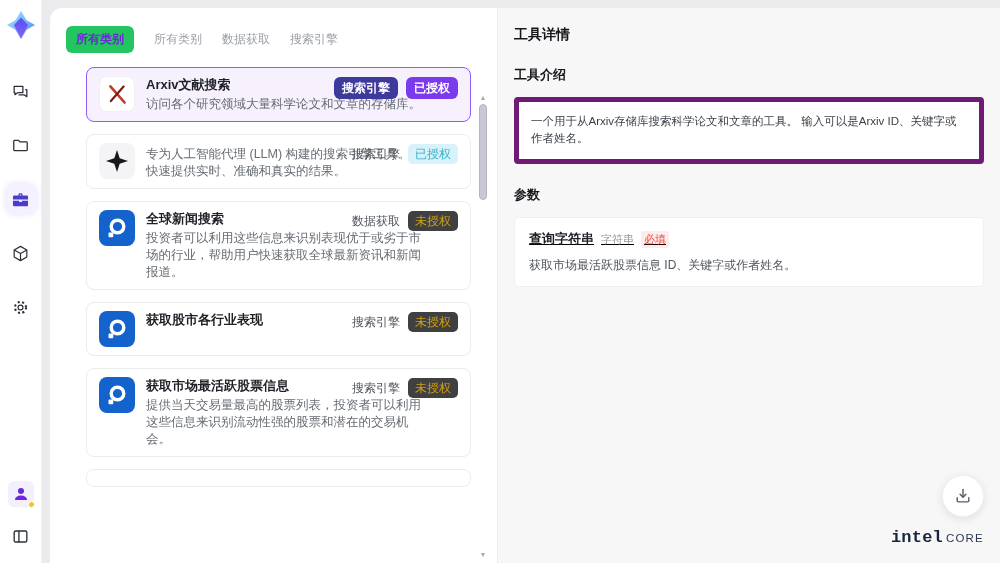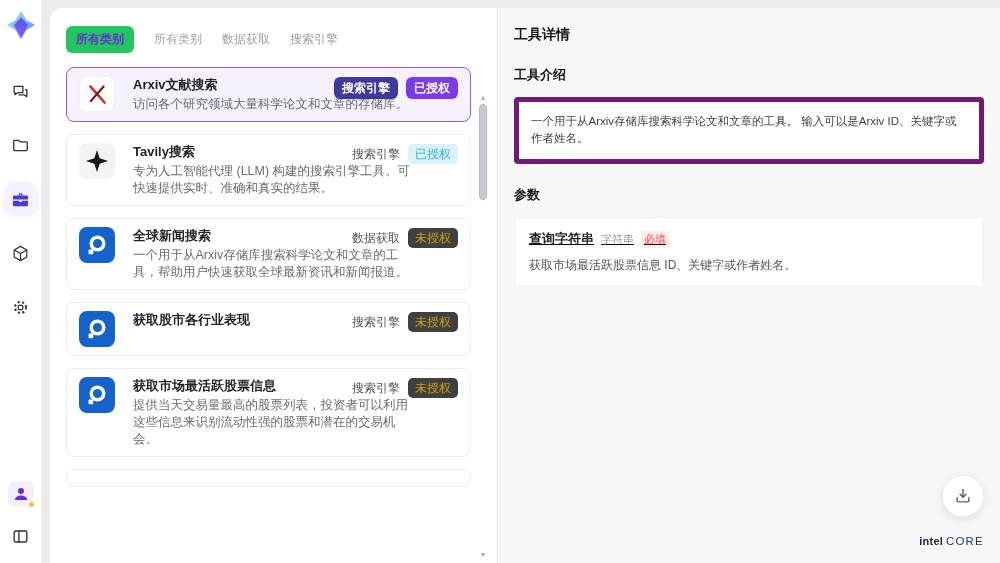--- a/index.html
+++ b/index.html
@@ -26,21 +26,21 @@
 
   
   .list-pane { position:relative; width:447px; flex:0 0 447px; padding:18px 26px 0 16px; }
   .list-title { font-size:15px; font-weight:bold; color:#17181c; margin-bottom:16px; }
   .tabs { display:flex; align-items:center; gap:20px; margin-bottom:14px; }
   .tab { font-size:12px; color:#9b9fa8; cursor:pointer; padding:5px 0; white-space:nowrap; }
   .tab.active { background:#22c55e; color:#6d28d9; padding:5px 10px; border-radius:6px; font-weight:bold; }
 
   .cards { display:flex; flex-direction:column; gap:12px; }
   .tool-card { position:relative; background:#ffffff; border:1px solid #ebecee; border-radius:8px;
-               padding:8px 12px; display:flex; gap:18px; cursor:pointer; }
+               padding:8px 12px; display:flex; gap:11px; cursor:pointer;margin-left:20px; }
   .tool-card.selected { border:1.5px solid #8b5cf6; background:#f7f1fe; }
   .tool-icon { width:36px; height:36px; border-radius:8px; flex:0 0 36px; overflow:hidden;
                display:flex; align-items:center; justify-content:center; }
   .tool-icon.bg-white { background:#ffffff; border:1px solid #f0f0f2; }
   .tool-icon.bg-gray  { background:#f4f4f6; }
   .tool-icon.bg-blue  { background:#1463cc; }
   .tool-name { font-size:13px; line-height:17px; font-weight:bold; color:#1f2127; }
   .tool-desc { font-size:12.5px; line-height:17px; color:#666b73; margin-top:3px; max-width:286px; }
   .tool-badges { position:absolute; top:9px; right:12px; display:flex; align-items:center; gap:8px; }
   .badge { font-size:12px; line-height:1; white-space:nowrap; }
@@ -71,21 +71,21 @@
   .param-name { font-size:13px; font-weight:bold; color:#1f2127; }
   .param-type { font-size:11px; color:#8f959e; }
   .param-required { font-size:11px; color:#f0493f; background:#fdeceb; padding:1px 3px; border-radius:2px; }
   .param-desc { font-size:12px; color:#51565d; margin-top:9px; }
 
   
   .download-fab { position:absolute; right:16px; bottom:46px; width:42px; height:42px; border-radius:50%;
                   background:#ffffff; border:1px solid #f0f0f1; box-shadow:0 2px 10px rgba(0,0,0,.10);
                   display:flex; align-items:center; justify-content:center; cursor:pointer; }
   .intel-brand { position:absolute; right:16px; bottom:16px; display:flex; align-items:baseline; gap:3px; }
-  .intel-left { font-size:11px; font-weight:bold; color:#18263c; letter-spacing:.2px; }
+  .intel-left { font-size:17px; font-weight:bold; color:#18263c; letter-spacing:.2px;font-family:Liberation Mono, monospace; }
   .intel-right { font-size:11.5px; color:#2a3850; letter-spacing:1.2px; }
 </style>
 </head>
 <body>
 
 <div class="screen">
 
   <aside class="rail">
     <div class="rail-logo">
       <svg viewBox="0 0 32 32" width="30" height="30">
@@ -191,39 +191,38 @@
     </div>
   </div>
 
   <div class="tool-card">
     <div class="tool-icon bg-gray">
               <svg viewBox="0 0 36 36" width="36" height="36">
                 <path d="M18 7l2.7 8.3L29 18l-8.3 2.7L18 29l-2.7-8.3L7 18l8.3-2.7z" fill="#17181c"></path>
               </svg>
             </div>
     <div class="tool-body">
-      <div class="tool-name">Tavily搜索</div>
       <div class="tool-desc">专为人工智能代理 (LLM) 构建的搜索引擎工具。可快速提供实时、准确和真实的结果。</div>
     </div>
     <div class="tool-badges">
       <span class="badge badge-category plain">搜索引擎</span>
       <span class="badge badge-auth pill cyan">已授权</span>
     </div>
   </div>
 
   <div class="tool-card">
     <div class="tool-icon bg-blue">
               <svg viewBox="0 0 36 36" width="36" height="36">
                 <circle cx="18.5" cy="16.5" r="6.3" fill="none" stroke="#ffffff" stroke-width="3.4"></circle>
                 <rect x="9.5" y="22.5" width="4.8" height="4.8" rx="1" fill="#ffffff"></rect>
               </svg>
             </div>
     <div class="tool-body">
       <div class="tool-name">全球新闻搜索</div>
-      <div class="tool-desc">一个用于从Arxiv存储库搜索科学论文和文章的工具，帮助用户快速获取全球最新资讯和新闻报道。</div>
+      <div class="tool-desc">投资者可以利用这些信息来识别表现优于或劣于市场的行业，帮助用户快速获取全球最新资讯和新闻报道。</div>
     </div>
     <div class="tool-badges">
       <span class="badge badge-category plain">数据获取</span>
       <span class="badge badge-auth pill yellow">未授权</span>
     </div>
   </div>
 
   <div class="tool-card">
     <div class="tool-icon bg-blue">
               <svg viewBox="0 0 36 36" width="36" height="36">

